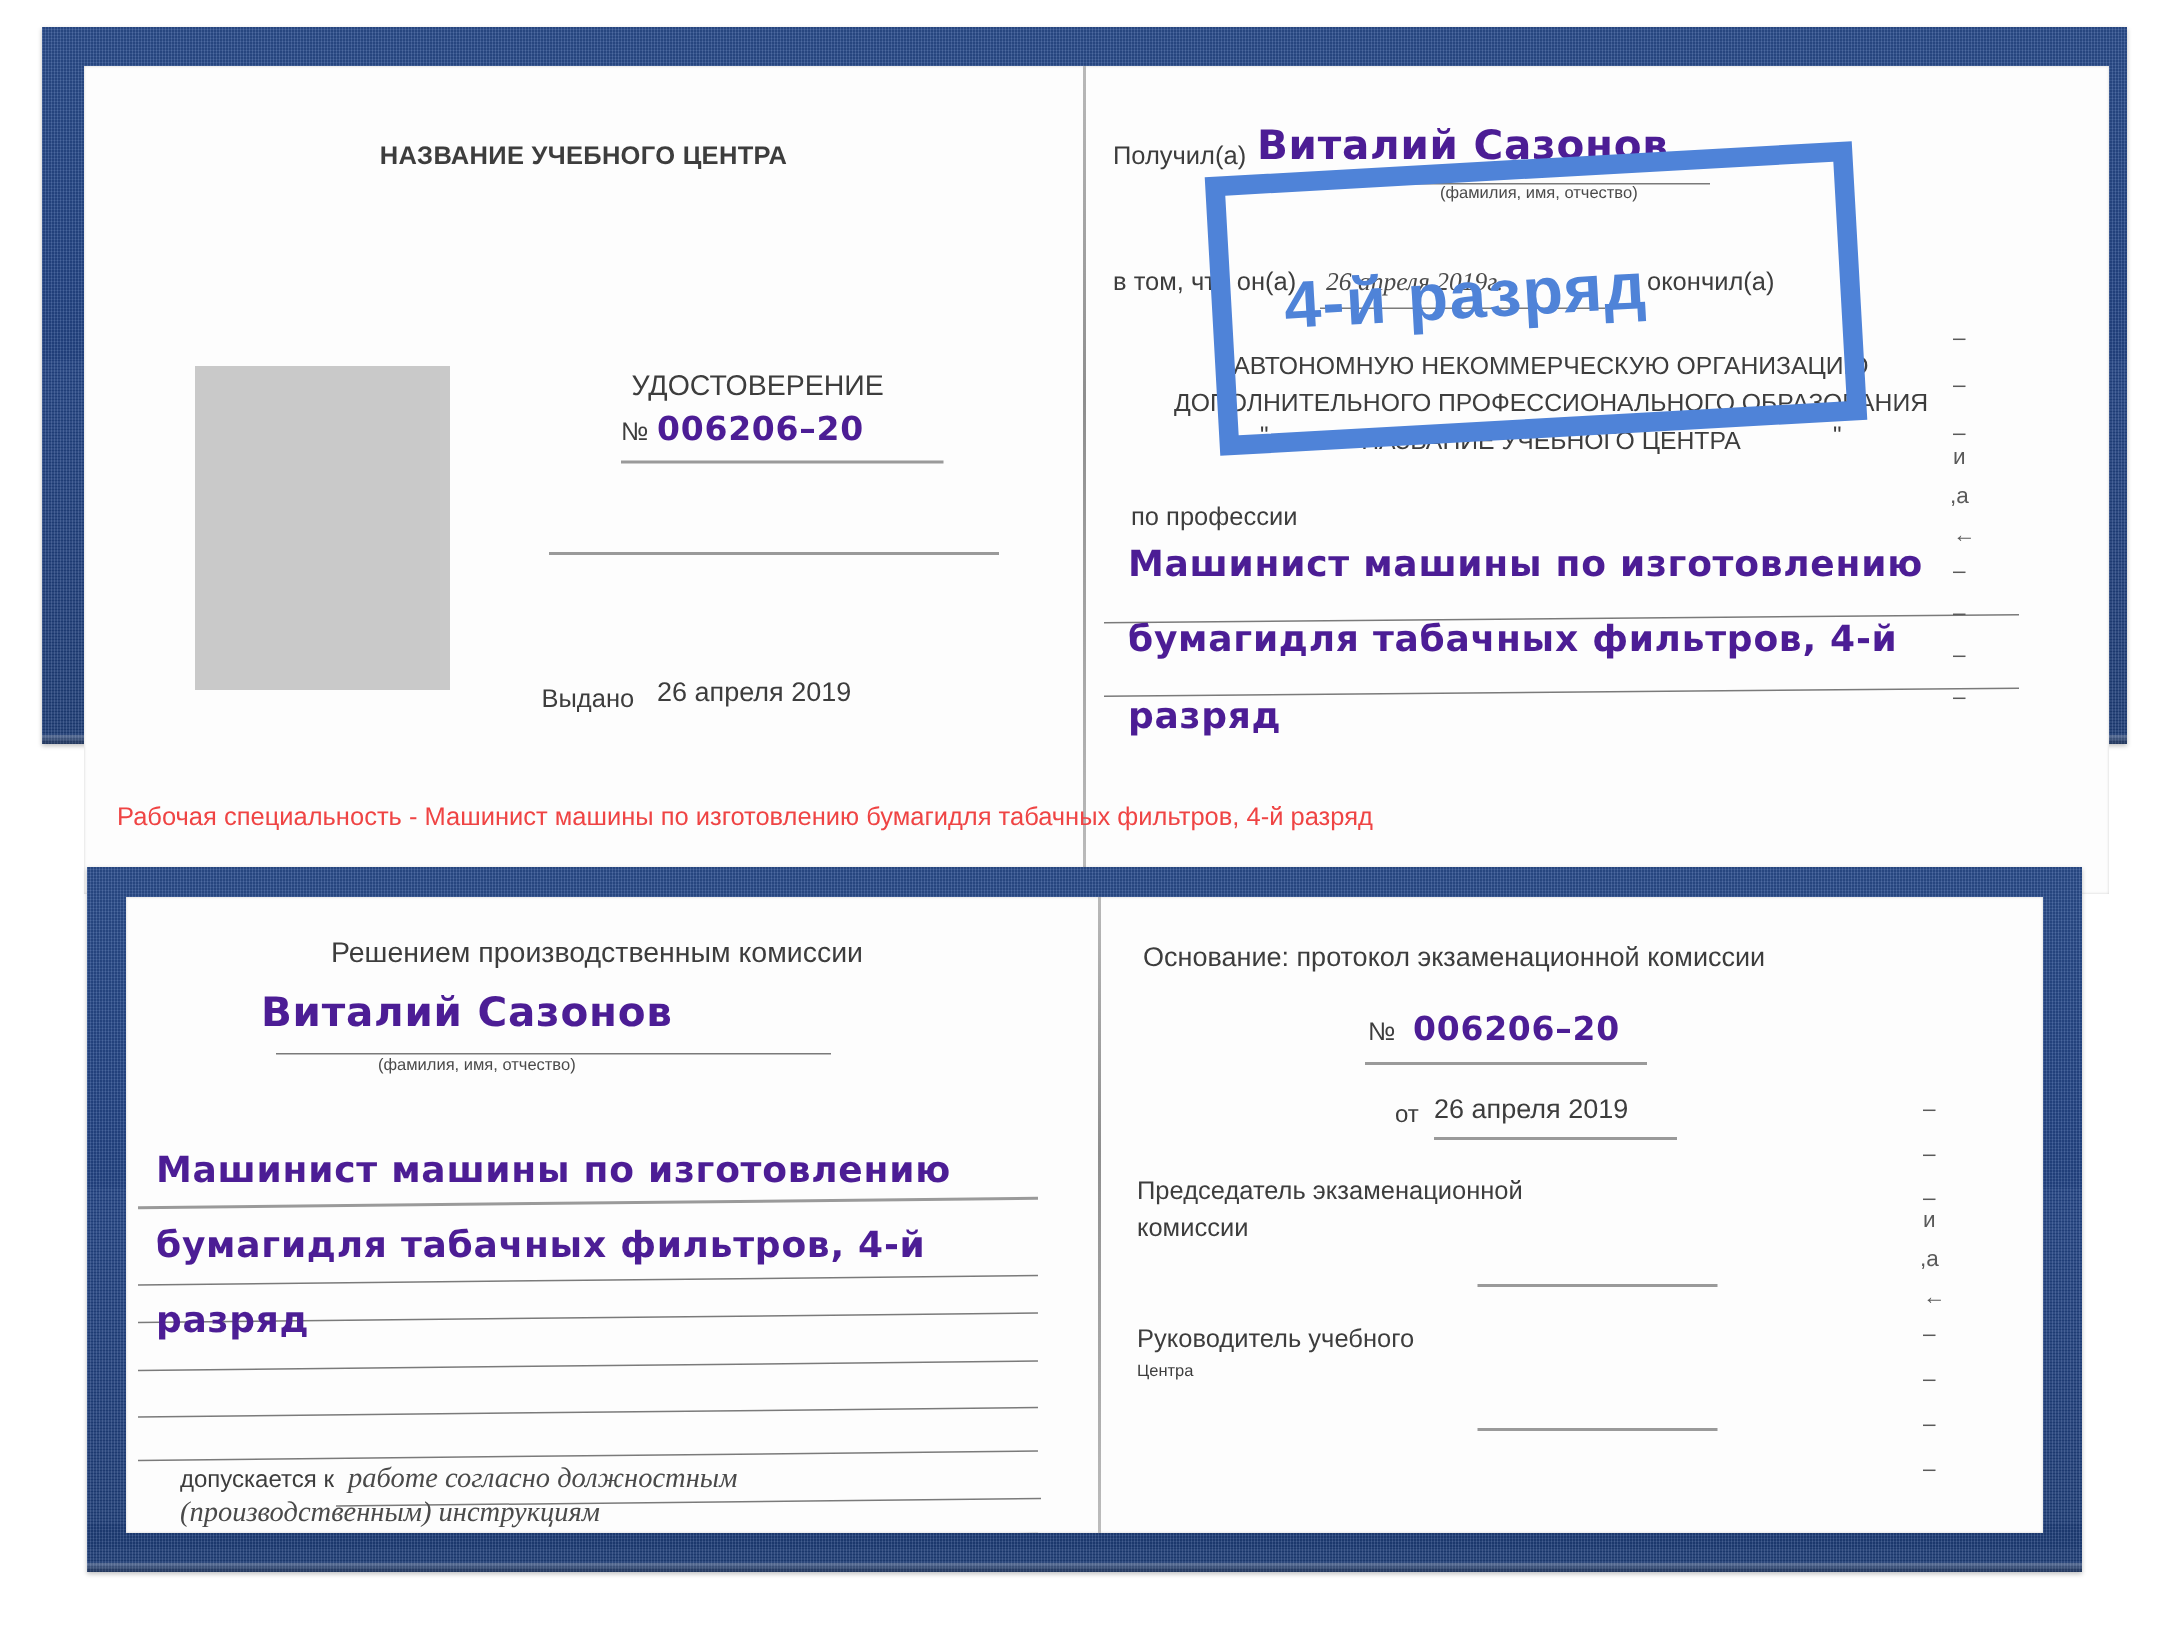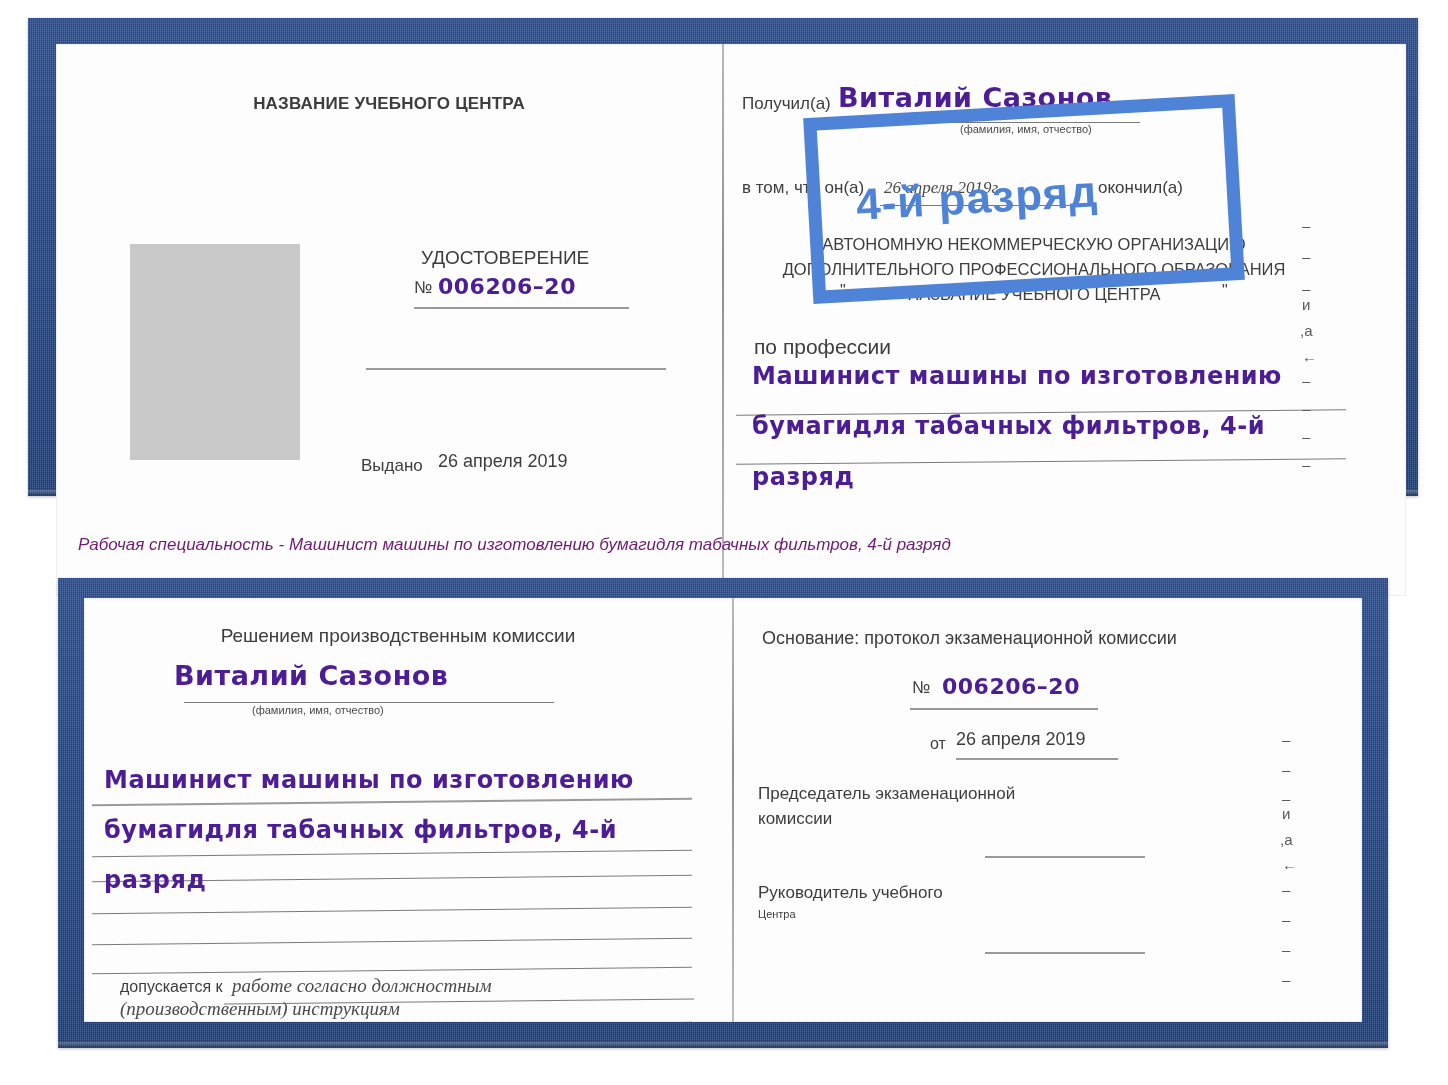--- a/index.html
+++ b/index.html
@@ -57,23 +57,22 @@
     position:absolute;font-size:44px;font-weight:700;color:#4f83d8;
     transform:rotate(-3.2deg);letter-spacing:1px;white-space:nowrap;
     font-family:"Liberation Sans","DejaVu Sans",sans-serif;
   }
 
   
   .frag{position:absolute;font-size:15px;color:#5a5a5a;white-space:nowrap;}
 
   
   .caption{
-    position:absolute;font-size:17px;line-height:30px;color:#701a75;
+    position:absolute;font-size:17px;line-height:30px;color:#ef4444;
     width:930px;
-    font-style:italic;
   }
 </style>
 </head>
 <body>
 
 <div class="book" style="left:28px;top:18px;width:1390px;height:478px;">
   <div class="cover"></div>
 
   <div class="pages" style="left:28px;top:26px;width:1334px;height:552px;padding-left:16px;">
 
@@ -110,21 +109,21 @@
       <div class="t ital" style="left:160px;top:134px;font-size:17px;">26 апреля 2019г.</div>
       <div class="rule thin" style="left:156px;top:161px;width:190px;"></div>
       <div class="t" style="left:374px;top:134px;font-size:17px;">окончил(а)</div>
 
       <div class="t" style="left:0;width:620px;text-align:center;top:191px;font-size:16.5px;">АВТОНОМНУЮ НЕКОММЕРЧЕСКУЮ ОРГАНИЗАЦИЮ</div>
       <div class="t" style="left:0;width:620px;text-align:center;top:216px;font-size:16.5px;">ДОПОЛНИТЕЛЬНОГО ПРОФЕССИОНАЛЬНОГО ОБРАЗОВАНИЯ</div>
       <div class="t" style="left:116px;top:238px;font-size:16px;">"</div>
       <div class="t" style="left:0;width:620px;text-align:center;top:241px;font-size:16.5px;">НАЗВАНИЕ УЧЕБНОГО ЦЕНТРА</div>
       <div class="t" style="left:498px;top:238px;font-size:16px;">"</div>
 
-      <div class="t" style="left:30px;top:291px;font-size:21px;">по профессии</div>
+      <div class="t" style="left:30px;top:291px;font-size:17px;">по профессии</div>
 
       <div class="t hand" style="left:28px;top:318px;font-size:24px;">Машинист машины по изготовлению</div>
       <div class="rule thin" style="left:12px;top:368px;width:610px;transform:rotate(-0.5deg);"></div>
 
       <div class="t hand" style="left:28px;top:368px;font-size:24px;">бумагидля табачных фильтров, 4-й</div>
       <div class="rule thin" style="left:12px;top:417px;width:610px;transform:rotate(-0.5deg);"></div>
 
       <div class="t hand" style="left:28px;top:419px;font-size:24px;">разряд</div>
 
       <div>

